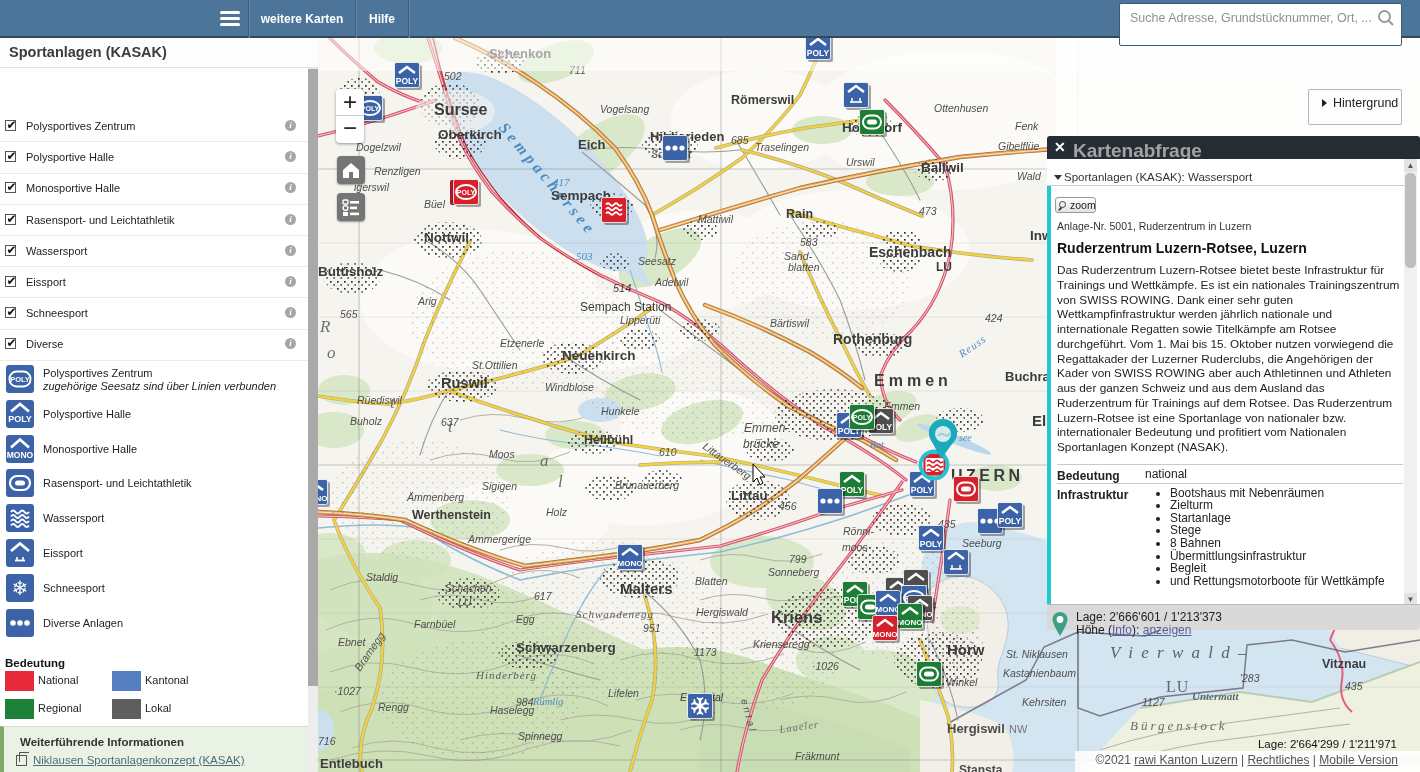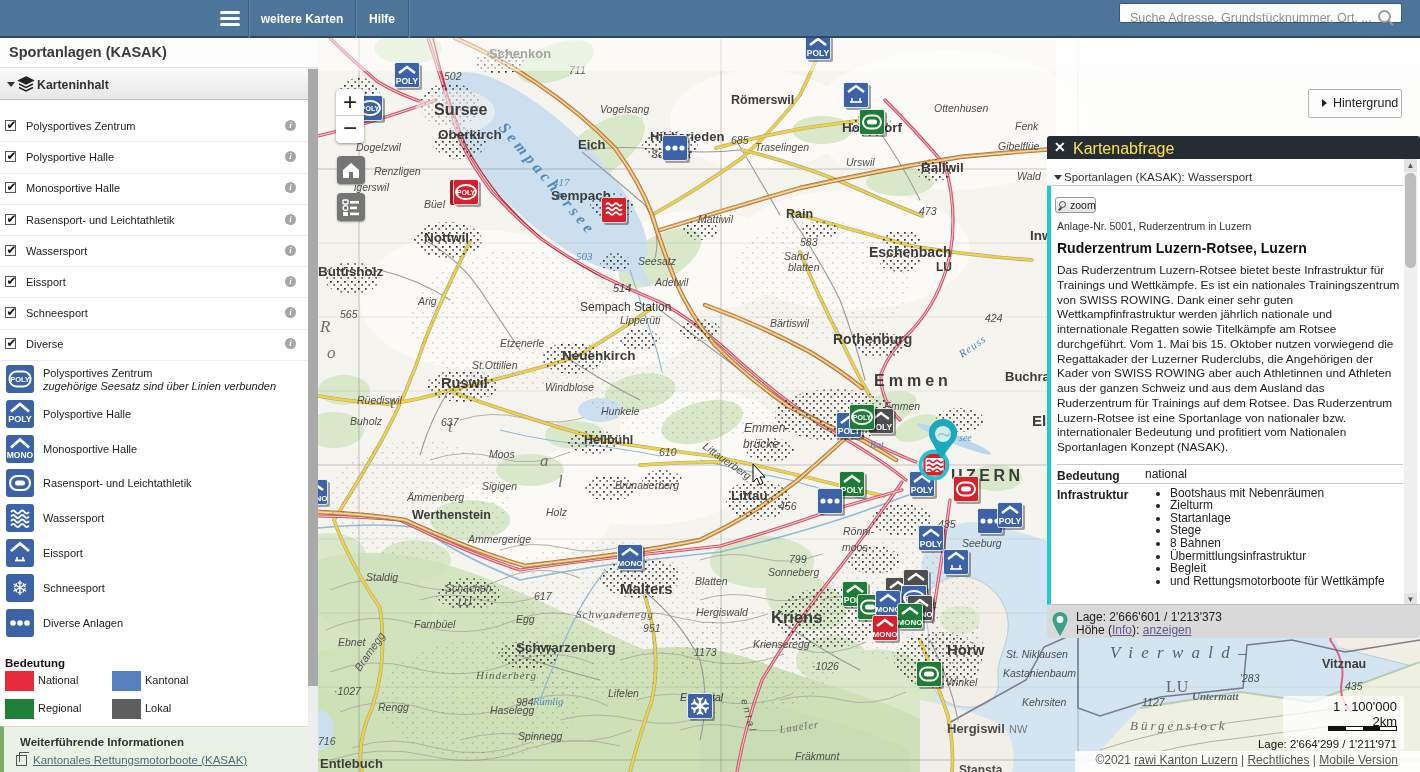--- a/index.html
+++ b/index.html
@@ -5,21 +5,21 @@
 html,body{width:1420px;height:772px;overflow:hidden;font-family:"Liberation Sans",sans-serif;background:#fff}
 #page{position:relative;width:1420px;height:772px}
 
 #hdr{position:absolute;left:0;top:0;width:1420px;height:38px;background:#4d7499;border-bottom:2px solid #31485c}
 #logo{position:absolute;left:10px;top:4px;color:#fff;font-size:26px;font-weight:bold;letter-spacing:-0.5px}
 #logo .ch{font-family:"Liberation Serif",serif;font-style:italic;font-weight:bold}
 #burger{position:absolute;left:220px;top:11px;width:20px;height:15px}
 #burger div{height:2.8px;background:#fff;border-radius:1.5px;margin-bottom:3.1px}
 .hsep{position:absolute;top:0;width:1px;height:38px;background:#3c5d7e;box-shadow:1px 0 0 #6288a8}
 .hbtn{position:absolute;top:0;height:38px;line-height:38px;color:#fff;font-size:12px;font-weight:bold;text-align:center}
-#search{position:absolute;left:1119px;top:3px;width:283px;height:20px;background:#fff;border-radius:2px;border:1px solid #3a5a7a}
+#search{position:absolute;left:1119px;top:3px;width:283px;height:43px;background:#fff;border-radius:2px;border:1px solid #3a5a7a}
 #search span{position:absolute;left:10px;top:7px;color:#909090;font-size:12.5px;white-space:nowrap}
 
 #sidebar{position:absolute;left:0;top:38px;width:308px;height:734px;background:#fff;overflow:hidden}
 #sbscroll{position:absolute;left:308px;top:38px;width:10px;height:734px;background:#ededed}
 #sbthumb{position:absolute;left:308px;top:69px;width:10px;height:617px;background:#a9a9a9}
 #ptitle{position:absolute;left:0;top:38px;width:318px;height:30px;background:#fdfdfd;border-bottom:1px solid #e3e3e3}
 #ptitle span{position:absolute;left:9px;top:6px;font-size:14.5px;font-weight:bold;color:#3b3b3b}
 #kihdr{position:absolute;left:0;top:69px;width:308px;height:31px;background:linear-gradient(#fafafa,#e7e7e7);border-bottom:1px solid #bdbdbd}
 #kihdr .tri{position:absolute;left:7px;top:13px;width:0;height:0;border-left:4.5px solid transparent;border-right:4.5px solid transparent;border-top:5.5px solid #333}
 #kihdr .txt{position:absolute;left:37px;top:9px;font-size:12.3px;font-weight:bold;color:#333}
@@ -39,55 +39,55 @@
 #wfi .h{position:absolute;left:16px;top:9px;font-size:11.5px;font-weight:bold;color:#333}
 #wfi .lnk{position:absolute;left:29px;top:27px;font-size:11.5px;color:#4e6e78;text-decoration:underline;white-space:nowrap}
 #wfi .ic{position:absolute;left:12px;top:28px;width:11px;height:11px;border:1.3px solid #555;background:#e9f2e5}
 #wfi .ic:before{content:"";position:absolute;left:2px;top:-4px;width:9px;height:9px;border:1.3px solid #555;border-right:none;border-bottom:none;background:transparent}
 
 #map{position:absolute;left:318px;top:38px;width:1102px;height:734px;overflow:hidden;background:#f6f4ee}
 #zoombox{position:absolute;left:18px;top:51px;width:28px;height:54px;background:#fff;border-radius:4px;box-shadow:0 1px 3px rgba(0,0,0,.4);font-size:24px;color:#222;text-align:center}
 #zoombox .plus{height:27px;line-height:26px;border-bottom:1px solid #ccc}
 #zoombox .minus{height:27px;line-height:24px}
 .mbtn{position:absolute;left:19px;width:28px;height:28px;background:#757575;border-radius:4px;box-shadow:0 1px 2px rgba(0,0,0,.4)}
-#hint{position:absolute;left:990px;top:51px;width:94px;height:29px;background:#fdfdfd;border:1px solid #b5b5b5;border-radius:2px;font-size:12.5px;color:#222;line-height:27px;white-space:nowrap}
+#hint{position:absolute;left:990px;top:51px;width:94px;height:36px;background:#fdfdfd;border:1px solid #b5b5b5;border-radius:2px;font-size:12.5px;color:#222;line-height:27px;white-space:nowrap}
 #hint .tri{display:inline-block;width:0;height:0;border-top:4.5px solid transparent;border-bottom:4.5px solid transparent;border-left:5.5px solid #222;margin:0 6px 0 13px}
 #scalebox{position:absolute;left:965px;top:658px;width:121px;height:54px;background:rgba(255,255,255,.75);border-radius:3px}
 #scalebox .l1{position:absolute;right:7px;top:3px;font-size:13px;color:#111}
 #scalebox .l2{position:absolute;right:7px;top:18px;font-size:13px;color:#111}
 #sbar{position:absolute;right:7px;top:29.5px;width:69px;height:5px;border:1px solid #111;background:#fff}
 #sbar i{position:absolute;top:0;width:17px;height:3px;background:#111}
 #maplage{position:absolute;right:23px;top:700px;font-size:11.5px;color:#111}
 #copyr{position:absolute;right:0;top:713px;width:345px;height:21px;background:rgba(255,255,255,.85);font-size:12px;color:#555;text-align:right;padding-right:22px;line-height:19px}
 #copyr span{text-decoration:underline}
 
 #panel{position:absolute;left:1047px;top:136px;width:373px;height:502px}
 #phdr{position:absolute;left:0;top:0;width:373px;height:23px;background:#262c34;border-radius:3px 3px 0 0}
 #phdr .x{position:absolute;left:7px;top:3px;color:#fff;font-size:14px;font-weight:bold}
-#phdr .t{position:absolute;left:26px;top:4px;color:#fde047;font-size:16px;font-weight:normal}
+#phdr .t{position:absolute;left:26px;top:4px;color:#a3a3a3;font-size:19px;font-weight:bold}
 #pbody{position:absolute;left:0;top:23px;width:373px;height:445px;background:#fff;overflow:hidden}
 #pbody .sec{position:absolute;left:17px;top:12px;font-size:11.5px;color:#333}
 #pbody .sectri{position:absolute;left:7px;top:16px;width:0;height:0;border-left:4px solid transparent;border-right:4px solid transparent;border-top:5px solid #333}
 #pbody hr{position:absolute;left:0px;top:26px;width:357px;border:none;border-top:1px solid #ccc}
 #zoombtn{position:absolute;left:8px;top:38px;width:41px;height:16px;background:linear-gradient(#fefefe,#e4e4e4);border:1px solid #999;border-radius:3px;font-size:10.5px;color:#222;line-height:15px;padding-left:14px}
 #zoombtn .mg{position:absolute;left:3px;top:3px;width:7px;height:7px;border:1.4px solid #444;border-radius:50%}
 #zoombtn .mg:after{content:"";position:absolute;left:-2.5px;top:5.5px;width:4px;height:1.6px;background:#444;transform:rotate(-45deg)}
 #anlage{position:absolute;left:10px;top:61px;font-size:10.5px;color:#333}
 #ph2{position:absolute;left:10px;top:81px;font-size:14px;font-weight:bold;color:#111}
 #ptext{position:absolute;left:10px;top:104px;width:360px;font-size:11.8px;line-height:14.75px;color:#222;white-space:nowrap}
 #ptable{position:absolute;left:10px;top:305px;width:346px}
 .trow{position:relative;border-top:1px solid #c9c9c9}
 .tlab{position:absolute;left:0;top:3.5px;font-size:12px;font-weight:bold;color:#222}
 .tval{margin-left:88px;padding:2.5px 0 2.5px 0;font-size:12px;line-height:13.2px;color:#222}
 .tval ul{margin:0 0 0 25px;padding:0;line-height:12.6px}
 .tval li{margin:0;font-size:11.9px}
 #pscroll{position:absolute;left:357px;top:0;width:13px;height:447px;background:#f0f0f0}
 #pscroll .ar{position:absolute;left:0;width:13px;height:13px;background:#e3e3e3;color:#555;font-size:8px;text-align:center;line-height:13px}
 #pscroll .th{position:absolute;left:1px;top:14px;width:11px;height:95px;background:#bdbdbd;border-radius:5px}
-#pfoot{position:absolute;left:0;top:468px;width:373px;height:34px;background:#d9d9d9;border-radius:0 0 4px 4px;border-top:1px solid #bbb}
+#pfoot{position:absolute;left:0;top:468px;width:373px;height:26px;background:#d9d9d9;border-radius:0 0 4px 4px;border-top:1px solid #bbb}
 #pfoot .pin{position:absolute;left:4px;top:6px}
 #pfoot .l1{position:absolute;left:29px;top:5px;font-size:12px;color:#222}
 #pfoot .l2{position:absolute;left:29px;top:18px;font-size:12px;color:#222}
 #pfoot a{color:#5c5c91;text-decoration:underline}
 </style></head><body>
 <div id="page">
 <div id="map">
       <svg width="1102" height="734" viewBox="318 38 1102 734" style="position:absolute;left:0;top:0">
 <defs>
 <pattern id="dots" width="7" height="7" patternUnits="userSpaceOnUse">
@@ -645,28 +645,20 @@
           <g fill="#fff">
             <rect x="6" y="7" width="5" height="4" rx="1" fill="none" stroke="#fff" stroke-width="1.4"></rect>
             <rect x="13" y="8" width="9" height="2.6"></rect>
             <circle cx="8.5" cy="15" r="2.4" fill="none" stroke="#fff" stroke-width="1.4"></circle>
             <rect x="13" y="13.6" width="7" height="2.6"></rect>
             <rect x="6" y="19" width="5" height="4"></rect>
             <rect x="13" y="19.6" width="9" height="2.6"></rect>
           </g>
         </svg></div>
 <div id="hint"><span class="tri"></span>Hintergrund</div>
-<div id="scalebox">
-        <div class="l1">1 : 100'000</div>
-        <div class="l2" style="right:7px">2km</div>
-<div id="sbar">
-          <i style="left:0"></i>
-          <i style="left:34px"></i>
-        </div>
-      </div>
 <div id="maplage">Lage: 2'664'299 / 1'211'971</div>
 <div id="copyr">©2021 <span>rawi Kanton Luzern</span> | <span>Rechtliches</span> | <span>Mobile Version</span></div>
 </div>
 <div id="hdr">
 <div id="burger">
         <div></div>
         <div></div>
         <div></div>
       </div>
 <div class="hsep" style="left:248px"></div>
@@ -680,31 +672,20 @@
           <circle cx="8.5" cy="8.5" r="5.5" fill="none" stroke="#9a9a9a" stroke-width="2"></circle>
           <line x1="12.5" y1="12.5" x2="17" y2="17" stroke="#9a9a9a" stroke-width="2"></line>
         </svg>
       </div>
 </div>
 <div id="sidebar"></div>
 <div id="sbscroll"></div>
     <div id="sbthumb"></div>
 <div id="ptitle">
       <span>Sportanlagen (KASAK)</span>
-    </div>
-<div id="kihdr">
-      <div class="tri"></div>
-<svg style="position:absolute;left:17px;top:6px" width="18" height="19">
-        <g fill="none" stroke="#222" stroke-width="1.5">
-          <path d="M9,2 L16,5.5 L9,9 L2,5.5 Z" fill="#222"></path>
-          <path d="M2,9 L9,12.5 L16,9"></path>
-          <path d="M2,12.5 L9,16 L16,12.5"></path>
-        </g>
-      </svg>
-<div class="txt">Karteninhalt</div>
     </div>
 <div class="cbrow" style="top:119px">
       <span class="cb"></span>
       <span class="lbl">Polysportives Zentrum</span>
       <span class="info">i</span>
     </div>
 <div style="position:absolute;left:0;top:141px;width:308px;height:1px;background:#ececec"></div>
 <div class="cbrow" style="top:150px">
       <span class="cb"></span>
       <span class="lbl">Polysportive Halle</span>
@@ -795,21 +776,21 @@
     <div class="swlbl" style="left:38px;top:674px">National</div>
 <div class="sw" style="left:112px;top:671px;background:#567fc0"></div>
     <div class="swlbl" style="left:145px;top:674px">Kantonal</div>
 <div class="sw" style="left:5px;top:699px;background:#1d8238"></div>
     <div class="swlbl" style="left:38px;top:702px">Regional</div>
 <div class="sw" style="left:112px;top:699px;background:#5e5e5e"></div>
     <div class="swlbl" style="left:145px;top:702px">Lokal</div>
 <div id="wfi">
       <div class="h">Weiterführende Informationen</div>
 <span class="ic"></span>
-      <div class="lnk">Kantonales Rettungsmotorboote (KASAK)</div>
+      <div class="lnk">Niklausen Sportanlagenkonzept (KASAK)</div>
     </div>
 <div id="panel">
 <div id="phdr">
         <span class="x">✕</span>
         <span class="t">Kartenabfrage</span>
       </div>
 <div id="pbody">
 <div style="position:absolute;left:0;top:27px;width:4px;height:418px;background:#21c8d6"></div>
 <div class="sectri"></div>
         <div class="sec">Sportanlagen (KASAK): Wassersport</div>

